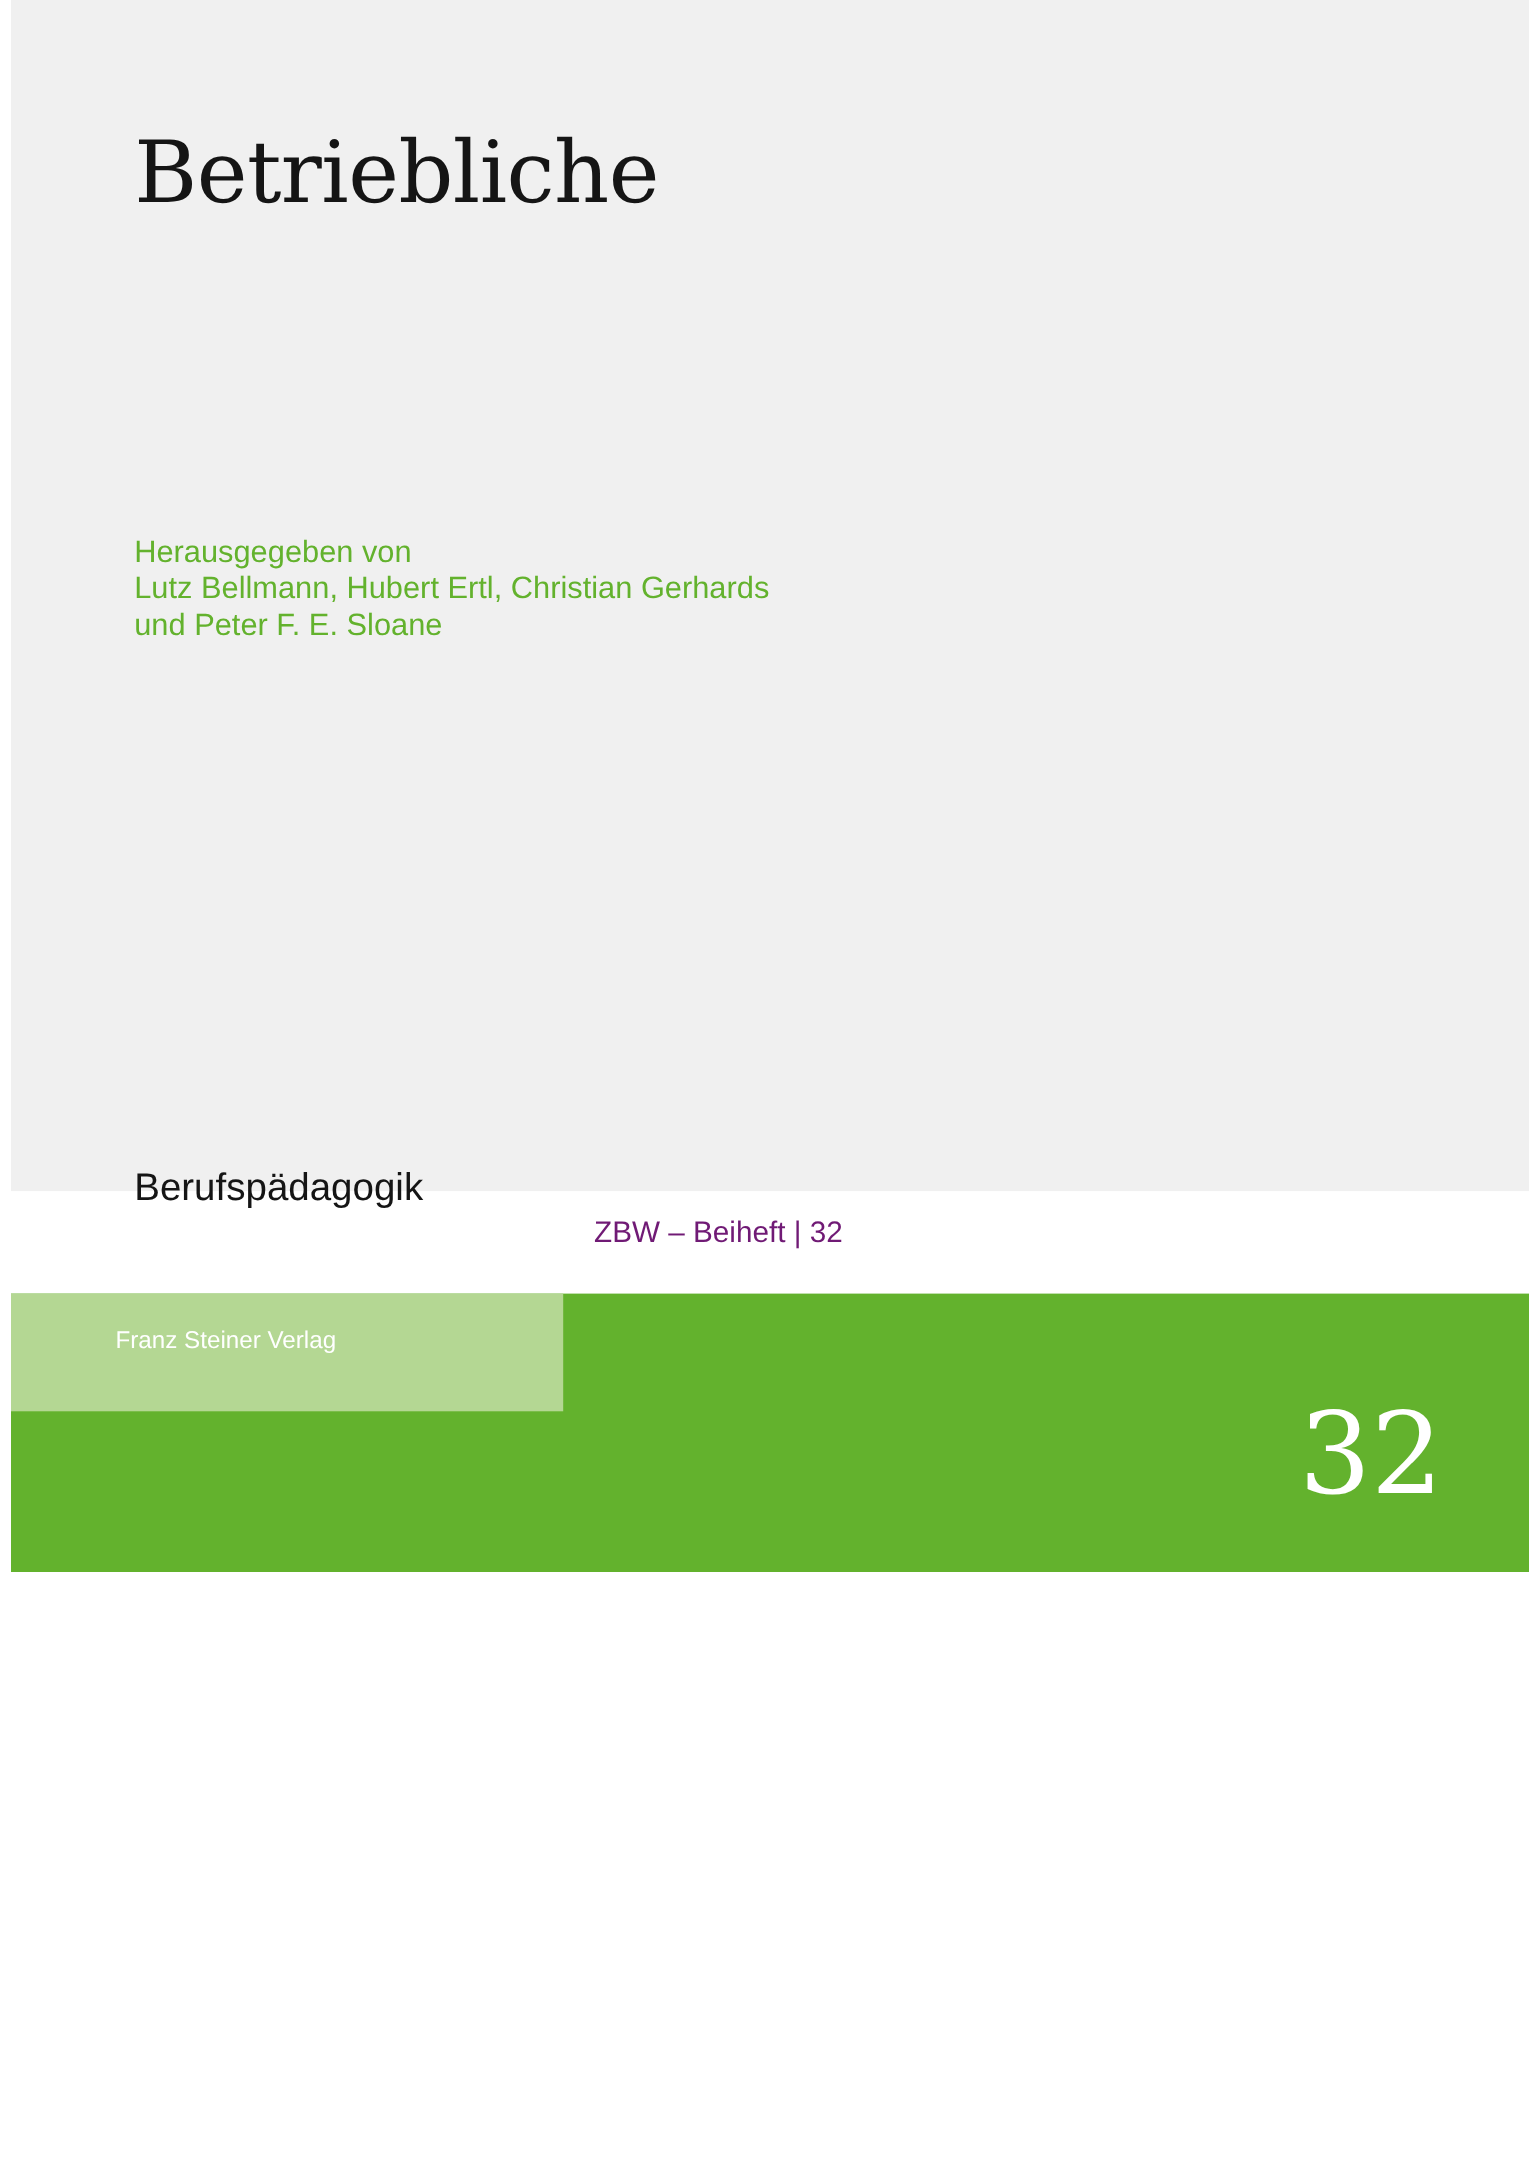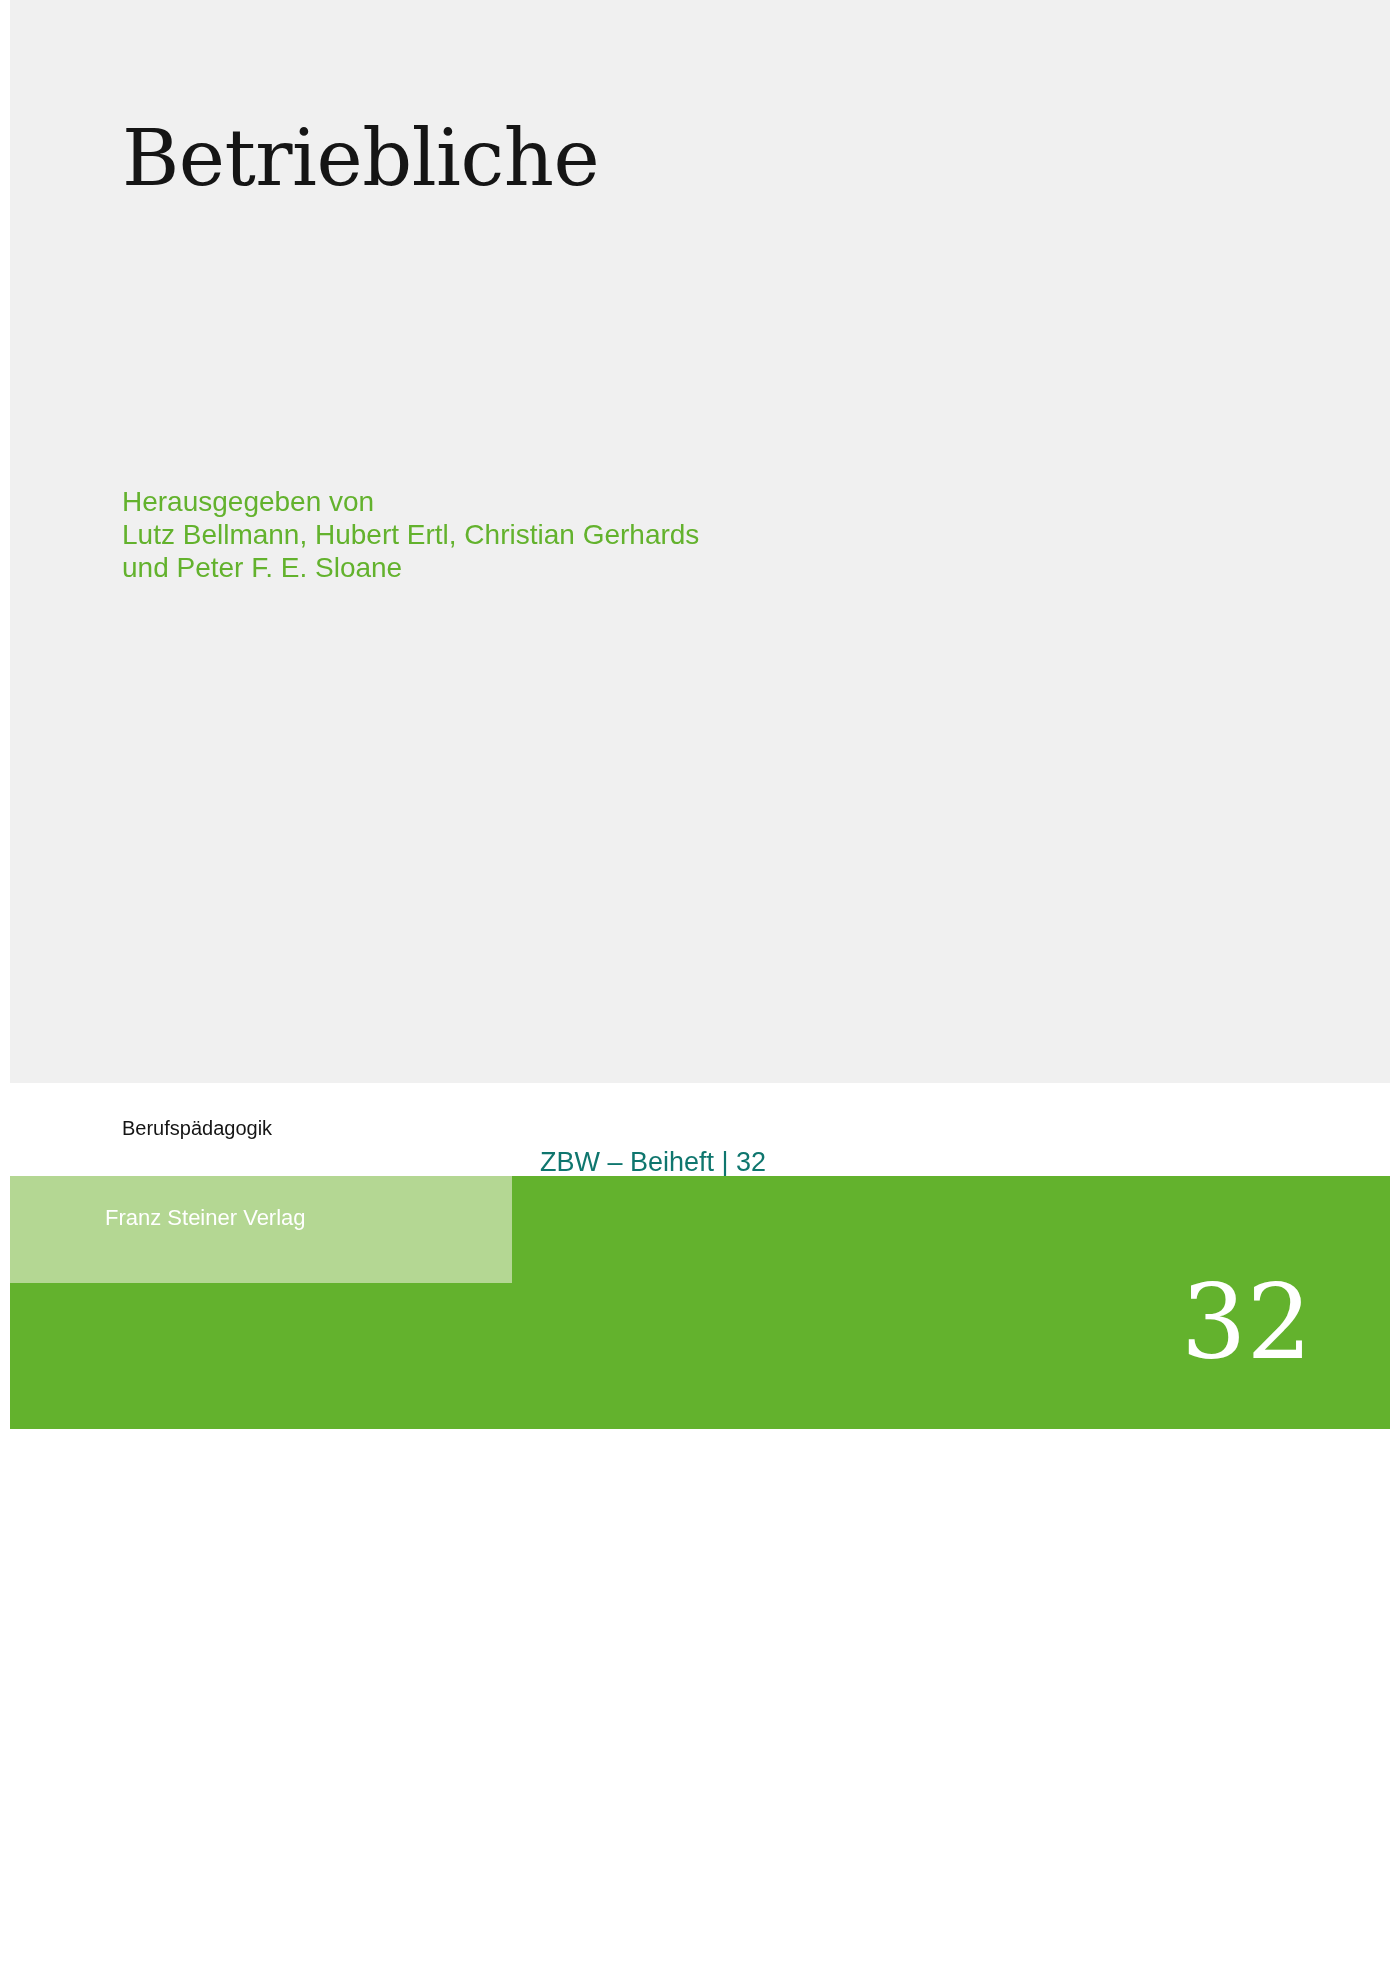--- a/index.html
+++ b/index.html
@@ -76,30 +76,30 @@
   }
   .editors-line {
     font-size: 28px;
     line-height: 1.18;
     font-weight: 400;
     color: #63b22d;
   }
   .series-name {
     position: absolute;
     left: 122px;
-    top: 1117px;
-    font-size: 20px;
+    top: 1060px;
+    font-size: 35px;
     color: #151515;
   }
   .issue-info {
     position: absolute;
     left: 540px;
-    top: 1147px;
+    top: 1105px;
     font-size: 27px;
-    color: #0f766e;
+    color: #701a75;
   }
   .publisher-name {
     position: absolute;
     left: 105px;
     top: 1205px;
     font-size: 22px;
     color: #ffffff;
     font-weight: 400;
   }
   .issue-number {

